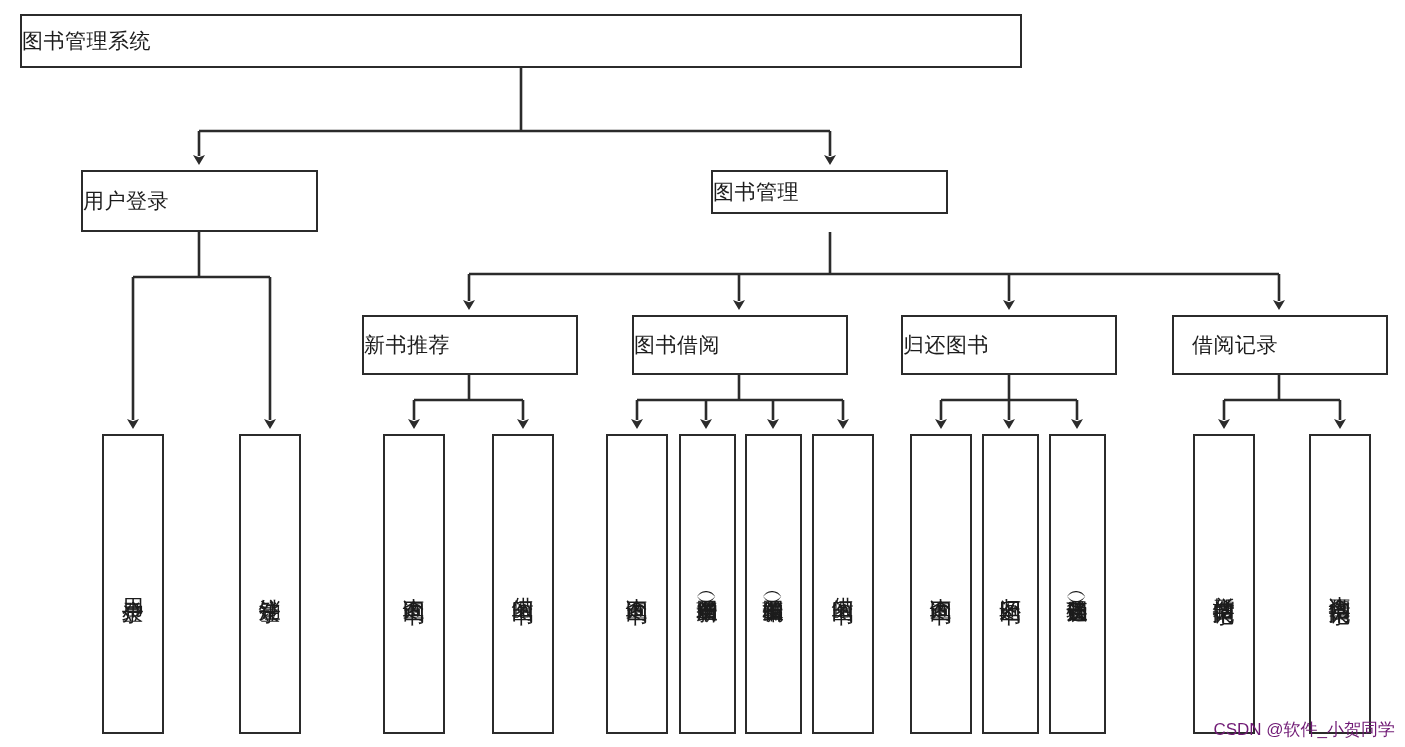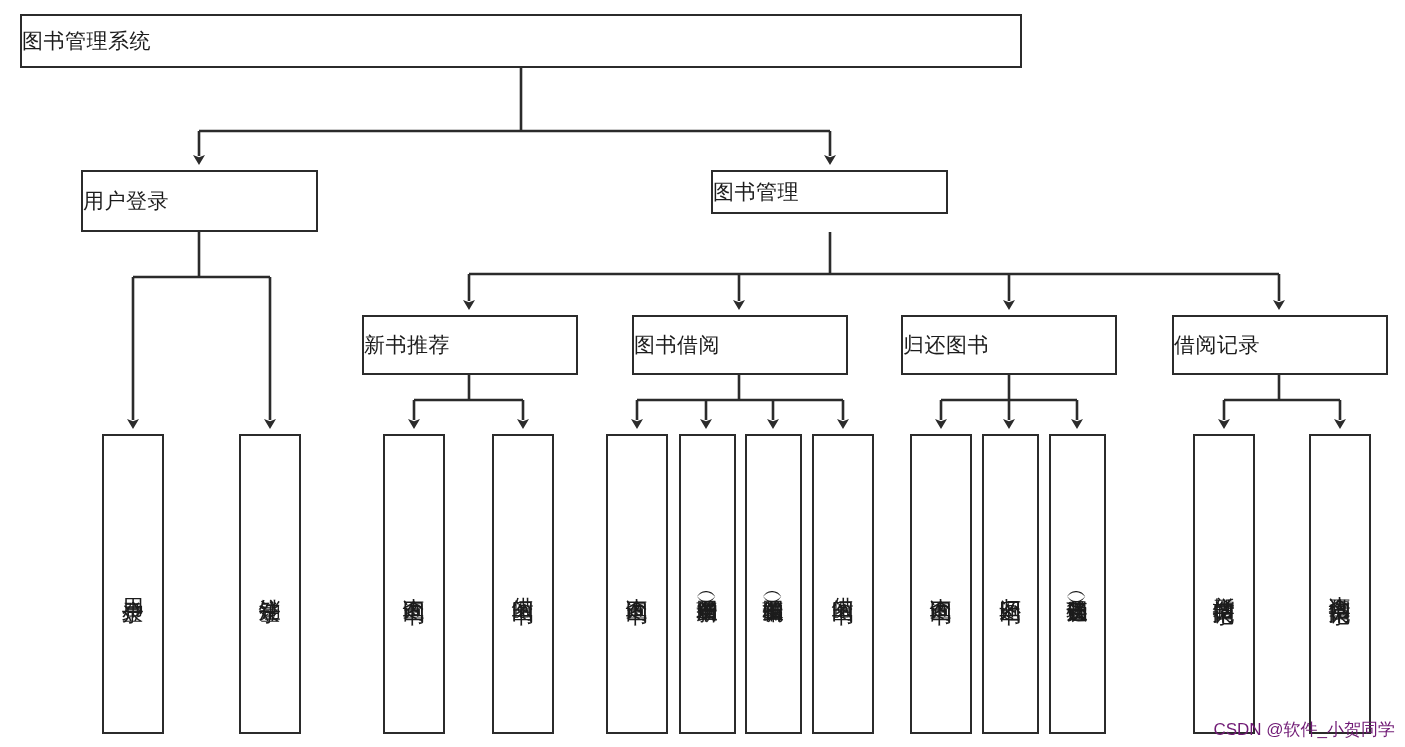--- a/index.html
+++ b/index.html
@@ -144,21 +144,21 @@
 
   <div class="node" style="left:362px; top:315px; width:216px; height:60px;">
     <span class="node-label">新书推荐</span>
   </div>
   <div class="node" style="left:632px; top:315px; width:216px; height:60px;">
     <span class="node-label">图书借阅</span>
   </div>
   <div class="node" style="left:901px; top:315px; width:216px; height:60px;">
     <span class="node-label">归还图书</span>
   </div>
-  <div class="node" style="left:1172px; top:315px; width:216px; height:60px;">
+  <div class="node" style="left:1172px; top:315px; width:216px; height:60px;padding-left:18px;">
     <span class="node-label">借阅记录</span>
   </div>
 
   <div class="node leaf" style="left:102px; top:434px; width:62px; height:300px;">
     <span class="node-label">用户登录</span>
   </div>
   <div class="node leaf" style="left:239px; top:434px; width:62px; height:300px;">
     <span class="node-label">注销登录</span>
   </div>
 

